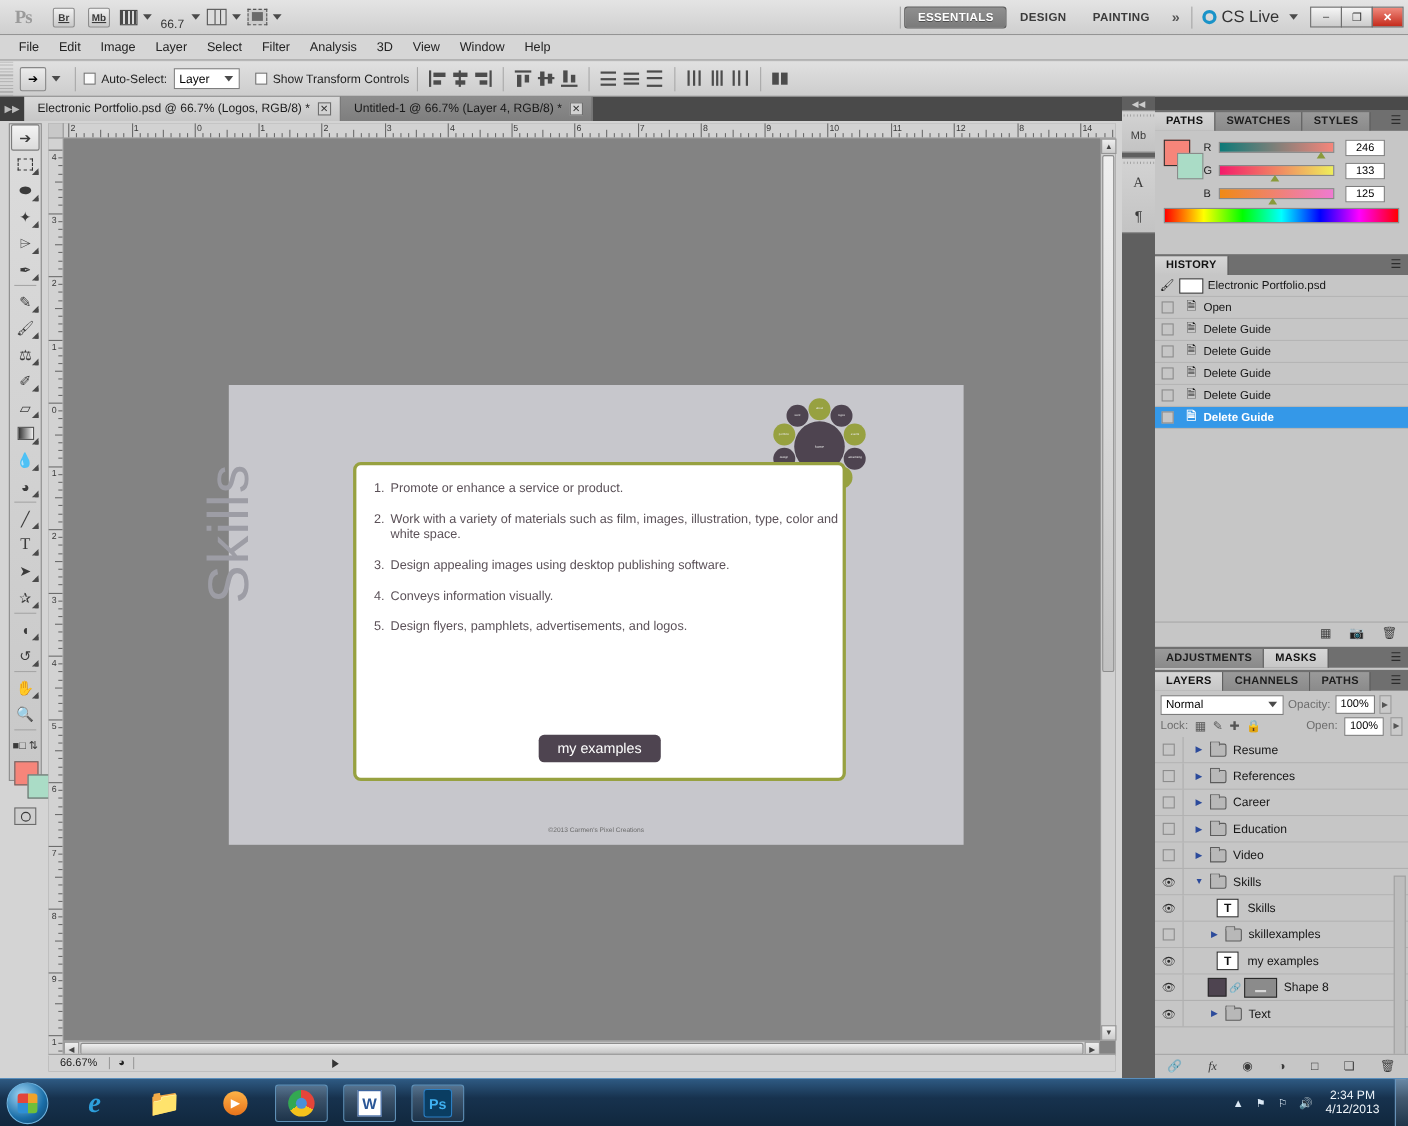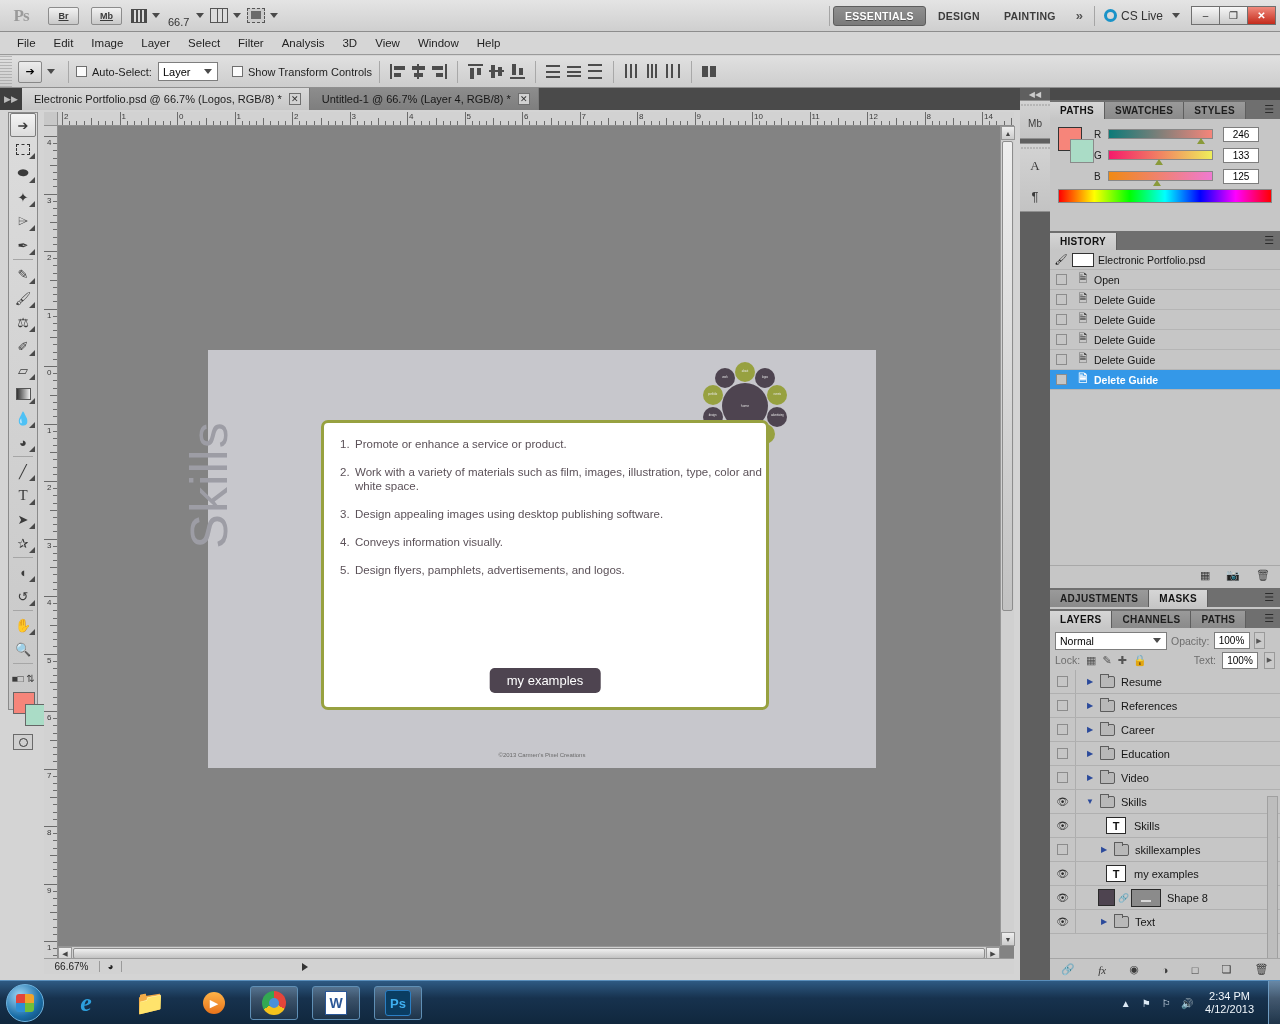--- a/index.html
+++ b/index.html
@@ -17,21 +17,21 @@
     position:absolute; left:0; top:0; width:1280px; height:32px;
     background: linear-gradient(#e4e4e4,#cfcfcf);
     border-bottom:1px solid #8d8d8d;
     display:flex; align-items:center;
   }
   .ps-logo {
     width:42px; text-align:center; font-size:17px; font-weight:bold;
     color:#9a9a9a; letter-spacing:-1px; font-family:"Liberation Serif", serif;
   }
   .sq-btn {
-    width:31px; height:18px; margin:0 6px;
+    width:20px; height:18px; margin:0 6px;
     border:1px solid #8c8c8c; border-radius:2px;
     background:linear-gradient(#f2f2f2,#c9c9c9);
     font-size:9px; font-weight:bold; color:#3a3a3a;
     display:flex; align-items:center; justify-content:center;text-decoration:underline;
   }
   .tb-item { display:flex; align-items:center; height:24px; padding:0 3px; }
   .caret { width:0;height:0;border-left:4px solid transparent;border-right:4px solid transparent;border-top:5px solid #4a4a4a; margin-left:5px;}
   .zoomval { font-size:11px; color:#333; padding:0 2px;margin-top:12px; }
   .icon-box { width:18px;height:15px;border:1px solid #555; background:#ddd; display:flex;}
   .icon-box i { display:block; border-right:1px solid #555; }
@@ -43,21 +43,21 @@
   .ws-btn {
     padding:4px 12px; font-size:10.5px; font-weight:bold; color:#3c3c3c;
     letter-spacing:0.3px;
   }
   .ws-btn.active {
     background:linear-gradient(#8f8f8f,#7a7a7a); color:#fff;
     border:1px solid #5d5d5d; border-radius:3px; padding:3px 11px;
     text-shadow:0 1px 0 rgba(0,0,0,.4);
   }
   .chev { font-size:13px; color:#555; padding:0 8px; font-weight:bold;}
-  .cslive { display:flex;align-items:center; gap:4px; padding:0 6px; color:#333; font-size:12px;text-align:center;}
+  .cslive { display:flex;align-items:center; gap:4px; padding:0 6px; color:#333; font-size:15px;text-align:center;}
   .cs-ring { width:13px;height:13px;border:3px solid #1a93c8; border-radius:50%;}
   .winbtns { display:flex; margin-left:6px; margin-right:4px; }
   .winbtn {
     width:29px;height:19px;border:1px solid #6f6f6f; margin-left:-1px;
     background:linear-gradient(#f6f6f6,#cbcbcb);
     display:flex;align-items:center;justify-content:center;
     font-size:10px;color:#333;
   }
   .winbtn.close { background:linear-gradient(#f08a7d,#c42a1b); color:#fff; font-weight:bold;}
 
@@ -946,21 +946,21 @@
         <span class="mini-lbl">Opacity:</span>
         <span class="mini-val">100%</span>
         <span class="mini-arrow">▶</span>
       </div>
       <div class="lock-row">
         <span class="mini-lbl">Lock:</span>
         <span style="font-size:11px;color:#555">▦</span>
         <span style="font-size:11px;color:#555">✎</span>
         <span style="font-size:11px;color:#555">✚</span>
         <span style="font-size:11px;color:#555">🔒</span>
-        <span class="mini-lbl" style="margin-left:auto">Text:</span>
+        <span class="mini-lbl" style="margin-left:auto">Open:</span>
         <span class="mini-val">100%</span>
         <span class="mini-arrow">▶</span>
       </div>
       <div id="layerList">
           <div class="layer-row">
             <span class="eye-cell">
               <span class="eye-empty"></span>
             </span>
             <span style="display: flex; align-items: center; padding-left: 8px; flex: 1 1 0%;">
               <span class="disc">▶</span>

